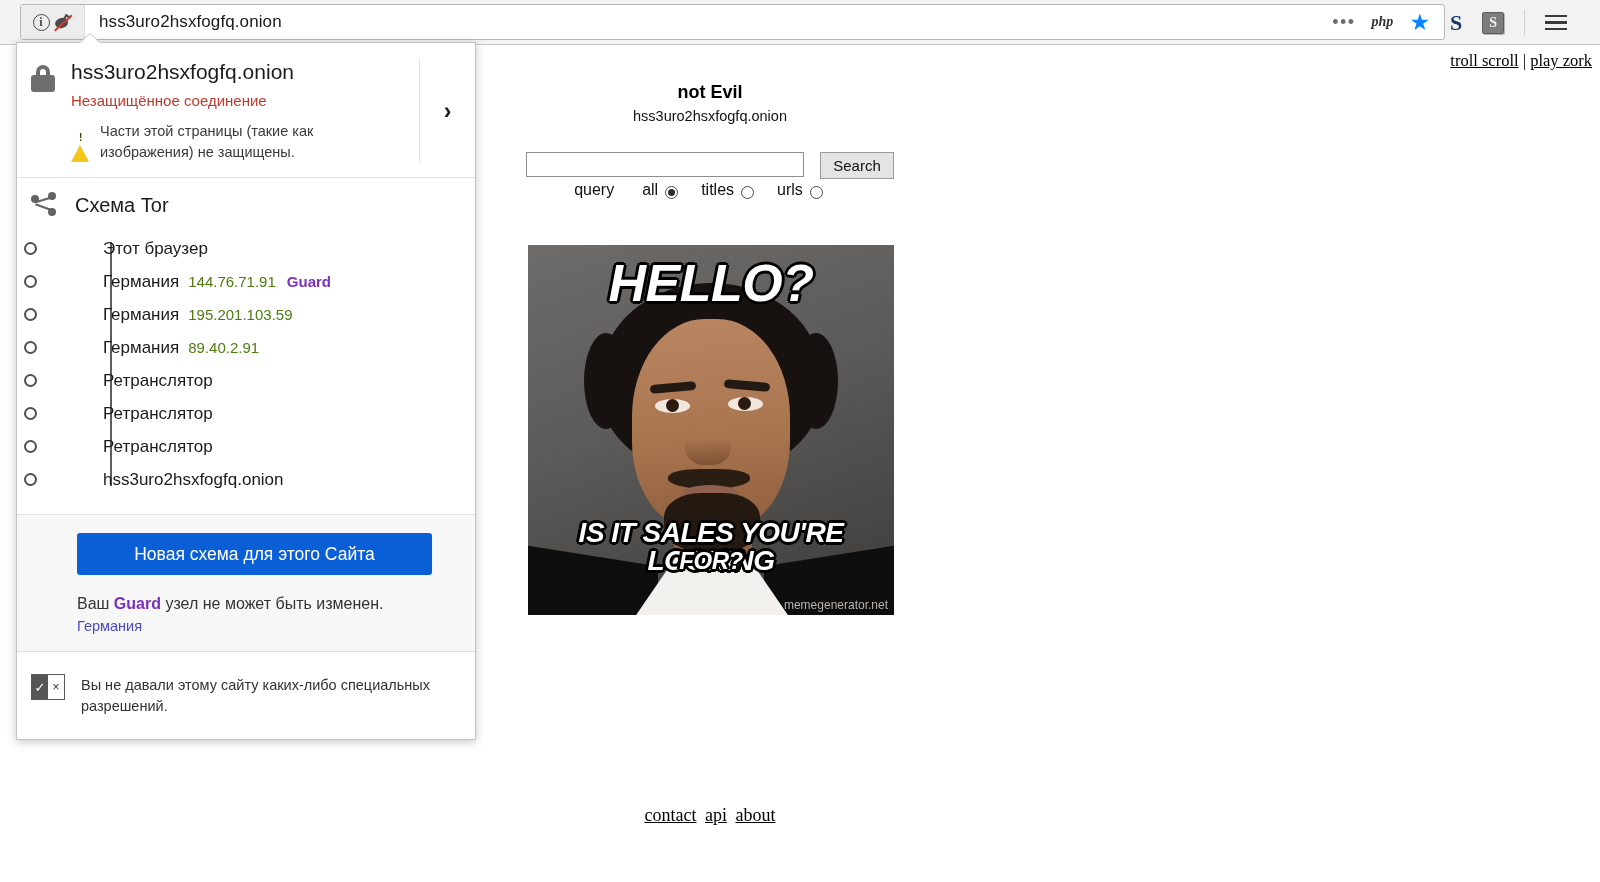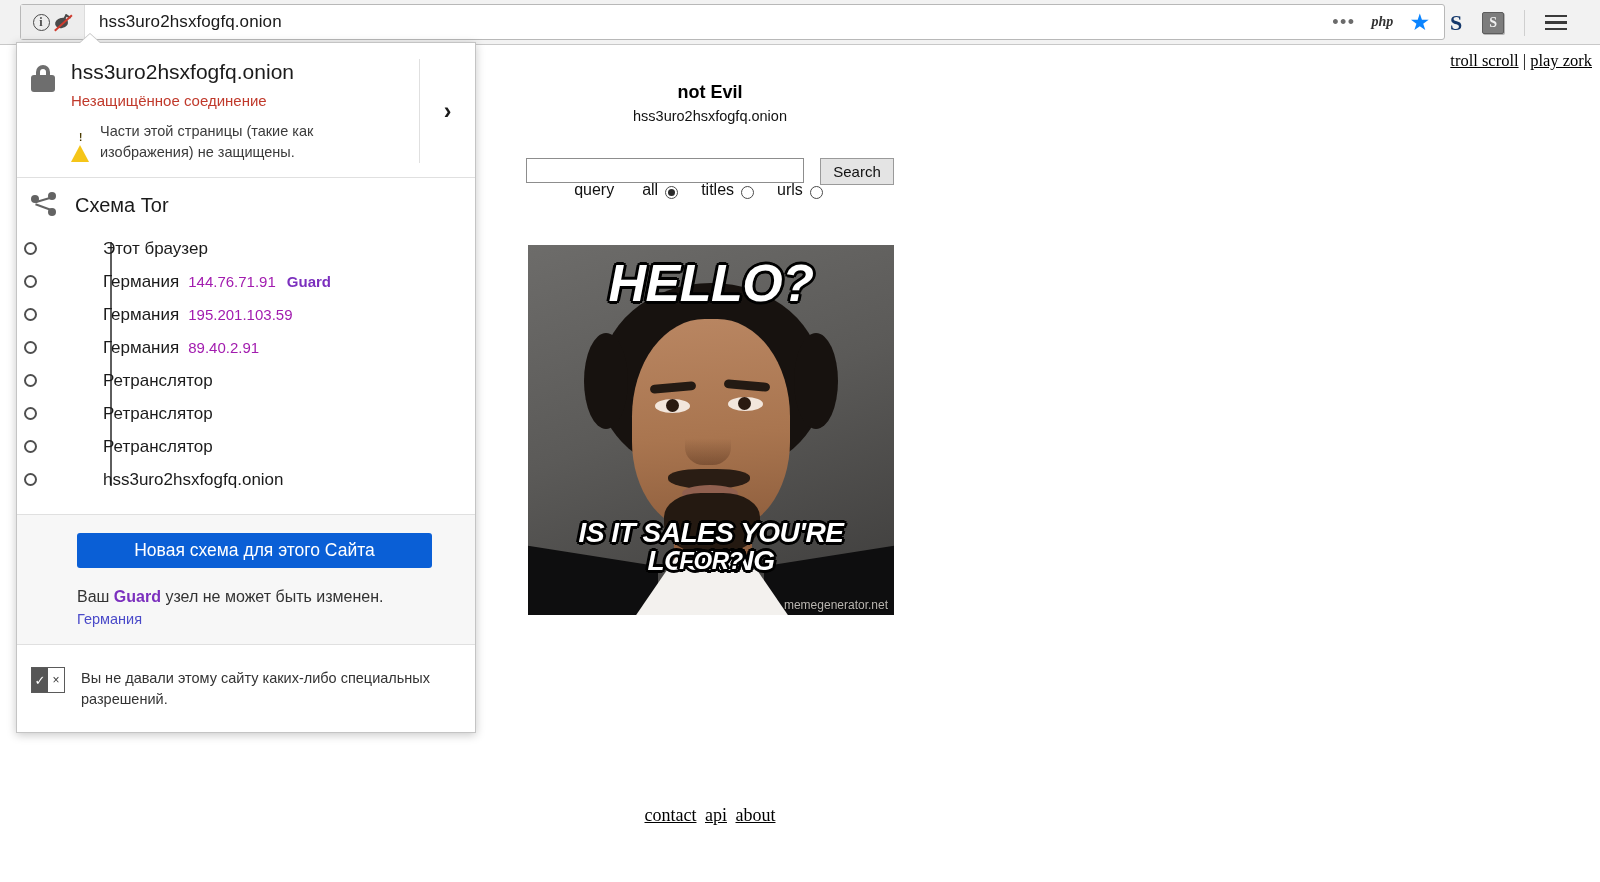--- a/index.html
+++ b/index.html
@@ -177,29 +177,29 @@
     position: absolute; left: 93px; top: 10px; bottom: 10px;
     width: 2px; background: #5e5e5e;
   }
   .node { position: relative; height: 33px; display: flex; align-items: center; }
   .node .dot {
     position: absolute; left: -79px; top: 50%; margin-top: -6.5px;
     width: 13px; height: 13px; border-radius: 50%;
     background: #ffffff; border: 2.6px solid #4f4f4f; z-index: 2;
   }
   .node .nlabel { font-size: 17px; color: #1b1b1b; }
-  .node .nip { font-size: 15px; color: #a21caf; margin-left: 9px; }
+  .node .nip { font-size: 15px; color: #4d7c0f; margin-left: 9px; }
   .node .ntag { font-size: 15px; color: #7b2fbe; font-weight: bold; margin-left: 11px; }
 
   #sec-newcircuit {
     background: #f7f7f7; padding: 18px 0 16px 0; border-bottom: 1px solid #e0e0e0;
   }
   #new-circuit-btn {
     display: block; margin: 0 0 0 60px;
-    width: 355px; height: 35px;
+    width: 355px; height: 42px;
     background: #0a5fd6; color: #ffffff;
     border: none; border-radius: 3px;
     font-size: 17.5px; font-family: "Liberation Sans", sans-serif;
     cursor: pointer;
   }
   #guard-note {
     margin: 17px 0 0 60px; font-size: 16px; color: #333; line-height: 1.5;
   }
   #guard-note .gw { color: #7b2fbe; font-weight: bold; }
   #learn-more {
@@ -235,21 +235,21 @@
   #site-title {
     position: absolute; top: 37px; left: 0; width: 1420px;
     text-align: center; font-size: 18px; font-weight: bold; color: #000;
   }
   #site-host {
     position: absolute; top: 63px; left: 0; width: 1420px;
     text-align: center; font-size: 14.5px; color: #111;
   }
   #searchrow {
     position: absolute; top: 107px; left: 0; width: 1420px;
-    display: flex; justify-content: center; align-items: stretch; gap: 16px; margin-top: 6px;
+    display: flex; justify-content: center; align-items: stretch; gap: 16px;
   }
   #q-input {
     width: 278px; height: 25px;
     border: 1px solid #8d8d8d; background: #ffffff;
     font-size: 14px; padding: 0 4px;
     font-family: "Liberation Sans", sans-serif;
   }
   #search-btn {
     height: 27px; padding: 0 12px;
     background: #e4e4e4; border: 1px solid #9a9a9a;

